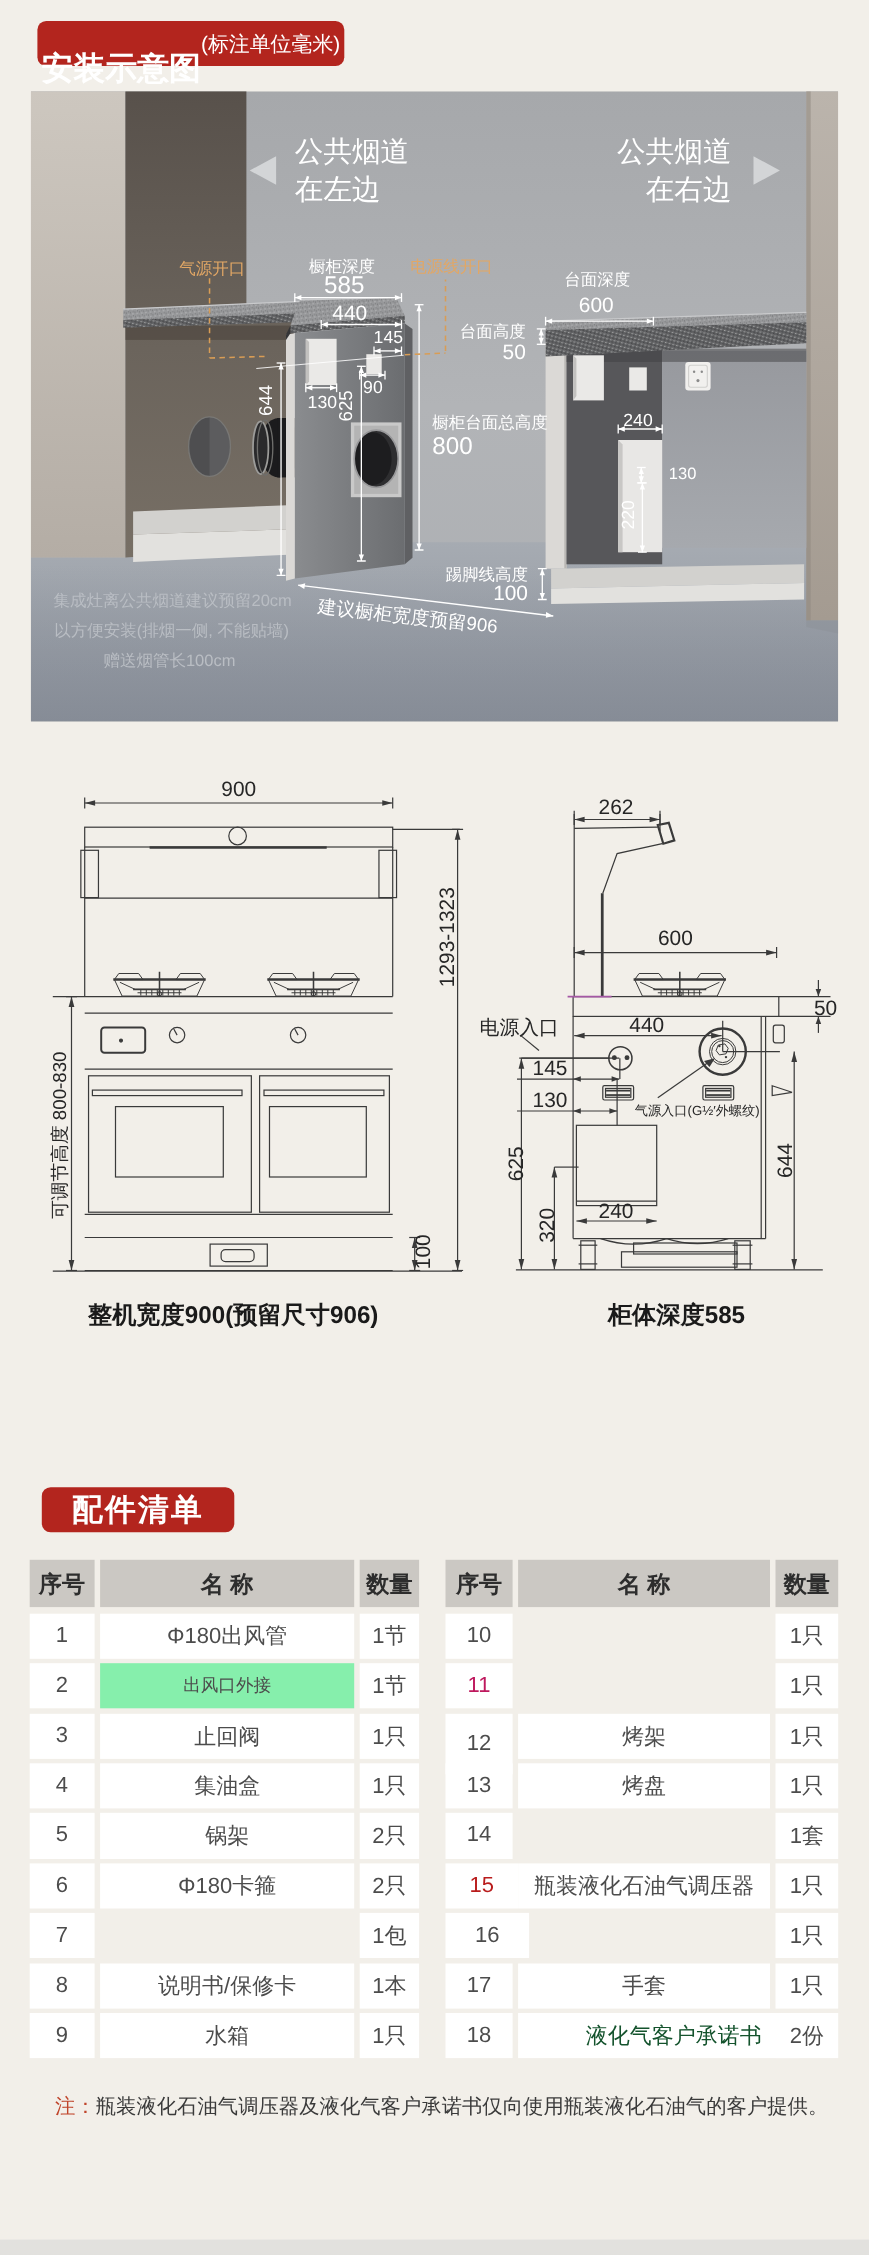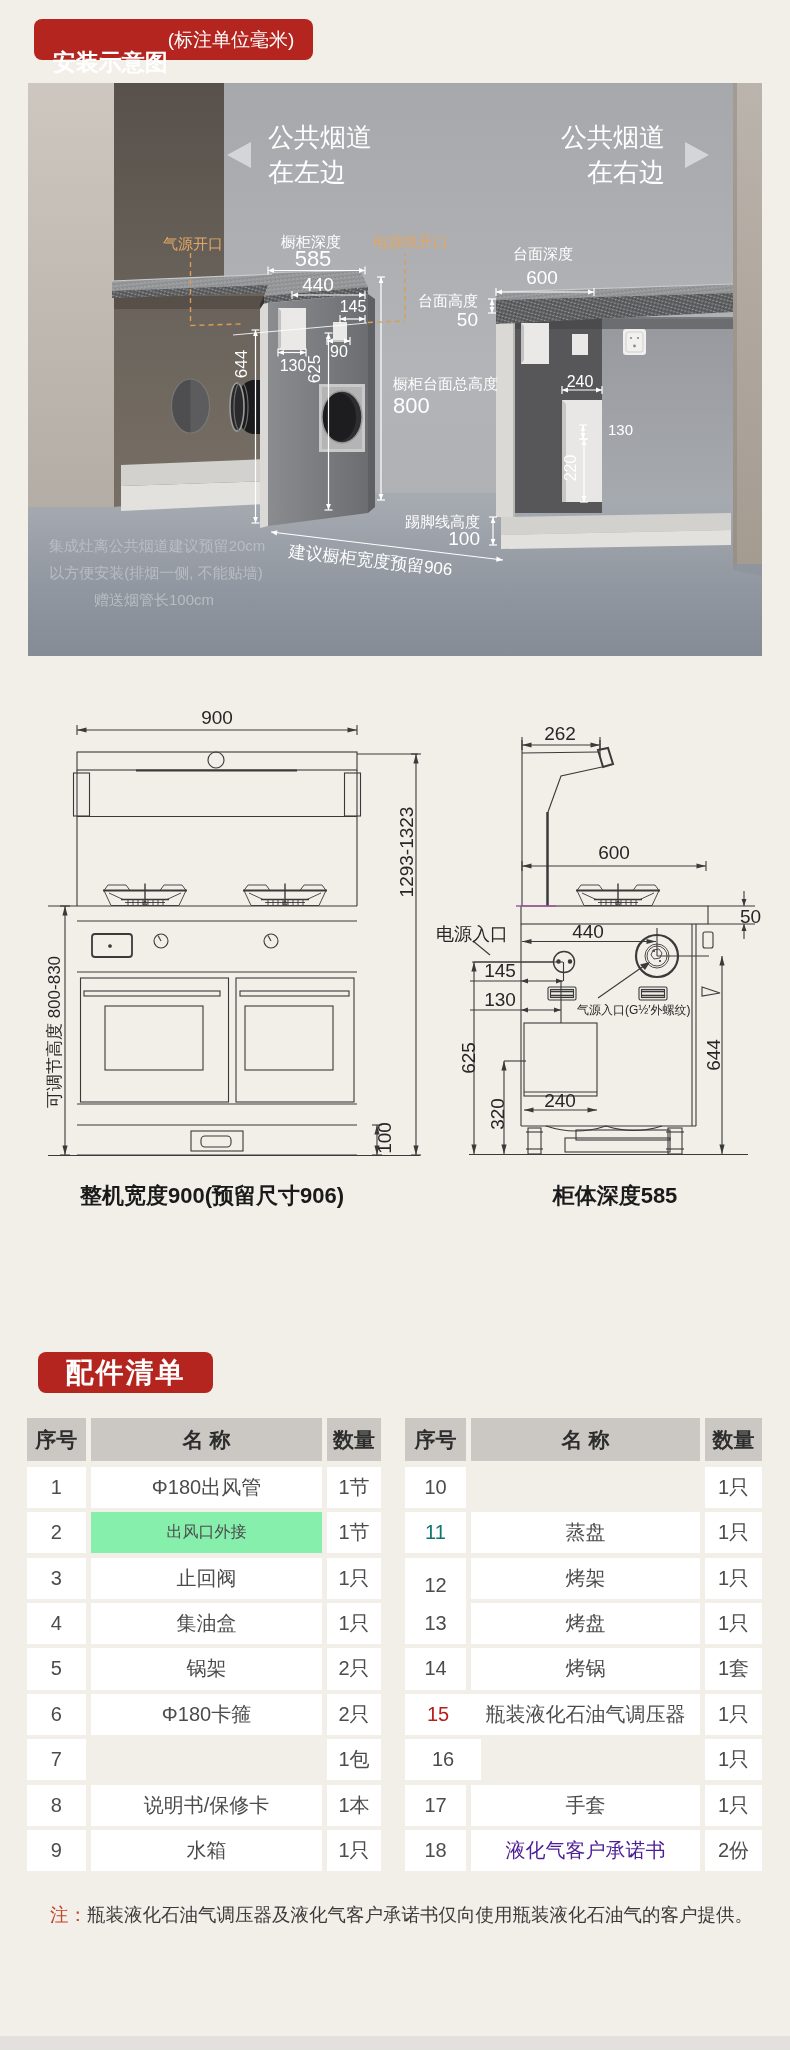--- a/index.html
+++ b/index.html
@@ -1,20 +1,20 @@
 <!DOCTYPE html>
 <html><head><meta charset="utf-8">
 <style>
   html,body{margin:0;padding:0;}
   body{width:790px;height:2050px;background:#f2efe9;font-family:"Liberation Sans",sans-serif;position:relative;overflow:hidden;}
   .abs{position:absolute;}
 </style></head>
 <body>
 <div class="abs" style="left:34px;top:19px;width:279px;height:41px;background:#b3251e;border-radius:8px;color:#fff;display:flex;align-items:center;justify-content:center;white-space:nowrap;">
-  <span style="font-size:23px;font-weight:bold;margin-top:46px;">安装示意图</span>
+  <span style="font-size:29px;font-weight:bold;margin-top:46px;">安装示意图</span>
     <span style="font-size:19px;">(标注单位毫米)</span>
 </div>
 <div class="abs" style="left:28px;top:83px;width:734px;height:573px;"><svg width="734" height="573" viewBox="0 0 734 573">
       <defs>
         <linearGradient id="wallg" x1="0" y1="0" x2="0" y2="1">
           <stop offset="0" stop-color="#a6a8ab"></stop>
           <stop offset="0.5" stop-color="#b2b4b7"></stop>
           <stop offset="1" stop-color="#abaeb2"></stop>
         </linearGradient>
         <linearGradient id="lwall" x1="0" y1="0" x2="0" y2="1">
@@ -495,37 +495,35 @@
     <div style="position:absolute;left:0px;top:411.8px;width:58.5px;height:41.2px;background:#fff;display:flex;align-items:center;justify-content:center;font-size:20px;color:#4c4c4c;">9</div>
     <div style="position:absolute;left:64px;top:411.8px;width:231px;height:41.2px;background:#fff;display:flex;align-items:center;justify-content:center;font-size:20px;color:#4c4c4c;">水箱</div>
     <div style="position:absolute;left:300px;top:411.8px;width:54px;height:41.2px;background:#fff;display:flex;align-items:center;justify-content:center;font-size:20px;color:#4c4c4c;">1只</div>
   </div>
 <div style="position:absolute;left:405px;top:1418px;width:357px;height:456px;">
     <div style="position:absolute;left:0px;top:0px;width:61px;height:43px;background:#cbc8c3;display:flex;align-items:center;justify-content:center;font-size:21px;font-weight:bold;color:#2d2d2d;">序号</div>
     <div style="position:absolute;left:66px;top:0px;width:229px;height:43px;background:#cbc8c3;display:flex;align-items:center;justify-content:center;font-size:21px;font-weight:bold;color:#2d2d2d;">名 称</div>
     <div style="position:absolute;left:300px;top:0px;width:57px;height:43px;background:#cbc8c3;display:flex;align-items:center;justify-content:center;font-size:21px;font-weight:bold;color:#2d2d2d;">数量</div>
     <div style="position:absolute;left:0px;top:49.0px;width:61px;height:41.2px;background:#fff;display:flex;align-items:center;justify-content:center;font-size:20px;color:#4c4c4c;">10</div>
     <div style="position:absolute;left:300px;top:49.0px;width:57px;height:41.2px;background:#fff;display:flex;align-items:center;justify-content:center;font-size:20px;color:#4c4c4c;">1只</div>
-    <div style="position:absolute;left:0px;top:94.3px;width:61px;height:41.2px;background:#fff;display:flex;align-items:center;justify-content:center;font-size:20px;color:#0f766e;">11</div>
-    <div style="position:absolute;left:66px;top:94.3px;width:229px;height:41.2px;background:#fff;display:flex;align-items:center;justify-content:center;font-size:20px;color:#4c4c4c;">蒸盘</div>
+    <div style="position:absolute;left:0px;top:94.3px;width:61px;height:41.2px;background:#fff;display:flex;align-items:center;justify-content:center;font-size:20px;color:#be185d;">11</div>
     <div style="position:absolute;left:300px;top:94.3px;width:57px;height:41.2px;background:#fff;display:flex;align-items:center;justify-content:center;font-size:20px;color:#4c4c4c;">1只</div>
     <div style="position:absolute;left:0px;top:139.7px;width:61px;height:55px;background:#fff;display:flex;align-items:center;justify-content:center;font-size:20px;color:#4c4c4c;">12</div>
     <div style="position:absolute;left:66px;top:139.7px;width:229px;height:41.2px;background:#fff;display:flex;align-items:center;justify-content:center;font-size:20px;color:#4c4c4c;">烤架</div>
     <div style="position:absolute;left:300px;top:139.7px;width:57px;height:41.2px;background:#fff;display:flex;align-items:center;justify-content:center;font-size:20px;color:#4c4c4c;">1只</div>
     <div style="position:absolute;left:0px;top:185.0px;width:61px;height:41.2px;background:#fff;display:flex;align-items:center;justify-content:center;font-size:20px;color:#4c4c4c;">13</div>
     <div style="position:absolute;left:66px;top:185.0px;width:229px;height:41.2px;background:#fff;display:flex;align-items:center;justify-content:center;font-size:20px;color:#4c4c4c;">烤盘</div>
     <div style="position:absolute;left:300px;top:185.0px;width:57px;height:41.2px;background:#fff;display:flex;align-items:center;justify-content:center;font-size:20px;color:#4c4c4c;">1只</div>
     <div style="position:absolute;left:0px;top:230.4px;width:61px;height:41.2px;background:#fff;display:flex;align-items:center;justify-content:center;font-size:20px;color:#4c4c4c;">14</div>
-    <div style="position:absolute;left:66px;top:230.4px;width:229px;height:41.2px;background:#fff;display:flex;align-items:center;justify-content:center;font-size:20px;color:#4c4c4c;">烤锅</div>
     <div style="position:absolute;left:300px;top:230.4px;width:57px;height:41.2px;background:#fff;display:flex;align-items:center;justify-content:center;font-size:20px;color:#4c4c4c;">1套</div>
     <div style="position:absolute;left:0px;top:275.8px;width:66px;height:41.2px;background:#fff;display:flex;align-items:center;justify-content:center;font-size:20px;color:#b91c1c;">15</div>
     <div style="position:absolute;left:66px;top:275.8px;width:229px;height:41.2px;background:#fff;display:flex;align-items:center;justify-content:center;font-size:20px;color:#4c4c4c;">瓶装液化石油气调压器</div>
     <div style="position:absolute;left:300px;top:275.8px;width:57px;height:41.2px;background:#fff;display:flex;align-items:center;justify-content:center;font-size:20px;color:#4c4c4c;">1只</div>
     <div style="position:absolute;left:0px;top:321.1px;width:76px;height:41.2px;background:#fff;display:flex;align-items:center;justify-content:center;font-size:20px;color:#4c4c4c;">16</div>
     <div style="position:absolute;left:300px;top:321.1px;width:57px;height:41.2px;background:#fff;display:flex;align-items:center;justify-content:center;font-size:20px;color:#4c4c4c;">1只</div>
     <div style="position:absolute;left:0px;top:366.5px;width:61px;height:41.2px;background:#fff;display:flex;align-items:center;justify-content:center;font-size:20px;color:#4c4c4c;">17</div>
     <div style="position:absolute;left:66px;top:366.5px;width:229px;height:41.2px;background:#fff;display:flex;align-items:center;justify-content:center;font-size:20px;color:#4c4c4c;">手套</div>
     <div style="position:absolute;left:300px;top:366.5px;width:57px;height:41.2px;background:#fff;display:flex;align-items:center;justify-content:center;font-size:20px;color:#4c4c4c;">1只</div>
     <div style="position:absolute;left:0px;top:411.8px;width:61px;height:41.2px;background:#fff;display:flex;align-items:center;justify-content:center;font-size:20px;color:#4c4c4c;">18</div>
-    <div style="position:absolute;left:66px;top:411.8px;width:229px;height:41.2px;background:#fff;display:flex;align-items:center;justify-content:center;font-size:20px;color:#4c1d95;">液化气客户承诺书</div>
+    <div style="position:absolute;left:66px;top:411.8px;width:229px;height:41.2px;background:#fff;display:flex;align-items:center;justify-content:center;font-size:20px;color:#14532d;padding-left:27px;">液化气客户承诺书</div>
     <div style="position:absolute;left:300px;top:411.8px;width:57px;height:41.2px;background:#fff;display:flex;align-items:center;justify-content:center;font-size:20px;color:#4c4c4c;">2份</div>
   </div>
 <div class="abs" style="left:50px;top:1902px;font-size:18.5px;color:#3a3a3a;"><span style="color:#c0452b;">注：</span>瓶装液化石油气调压器及液化气客户承诺书仅向使用瓶装液化石油气的客户提供。</div>
 <div class="abs" style="left:0;top:2036px;width:790px;height:14px;background:#e2e1de;"></div>
 </body></html>

